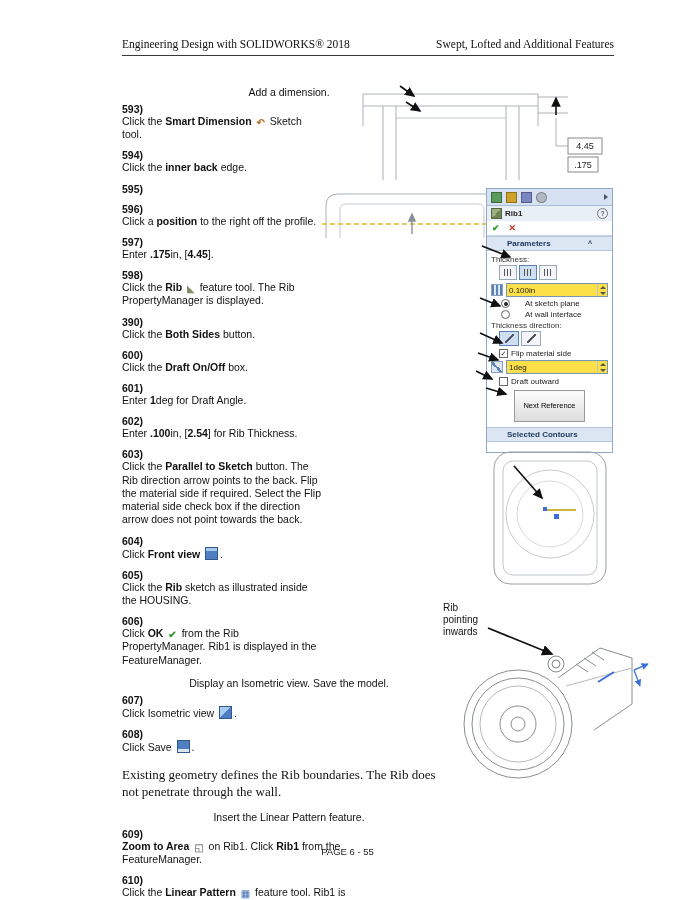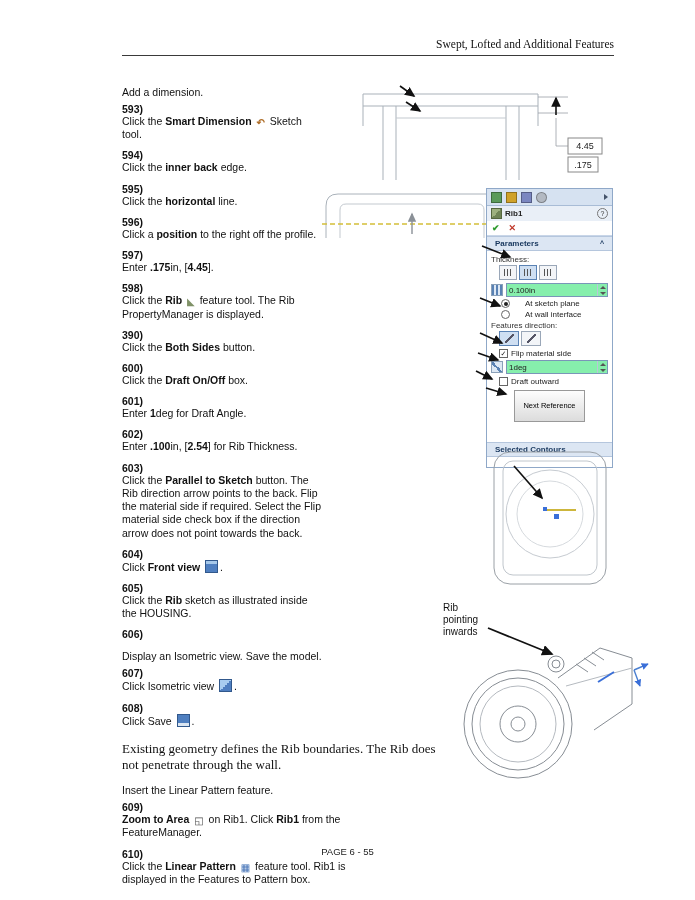--- a/index.html
+++ b/index.html
@@ -6,21 +6,21 @@
   .page{position:relative;width:695px;height:900px;margin:0 auto;background:#ffffff;
         font-family:"Liberation Sans",sans-serif;color:#111;overflow:hidden;}
 
   
   .hdr-left{position:absolute;left:122px;top:38px;font-family:"Liberation Serif",serif;font-size:11.5px;}
   .hdr-right{position:absolute;left:396px;top:38px;width:218px;text-align:right;font-family:"Liberation Serif",serif;font-size:11.5px;}
   .hdr-rule{position:absolute;left:122px;top:55px;width:492px;border-top:1px solid #3a3a3a;}
 
   
   .content{position:absolute;left:122px;top:86px;width:334px;}
-  .para{font-size:10.5px;margin:10px 0 5px;}
+  .para{font-size:10.5px;margin:10px 0 5px;text-align:center;}
   .para:first-child{margin-top:0;}
   .serif-para{font-family:"Liberation Serif",serif;font-size:13px;line-height:1.28;margin:13px 0 6px;width:330px;}
   .step{display:flex;margin:0 0 8px;flex-direction:column;}
   .step-num{flex:none;width:30px;font-size:10.5px;font-weight:bold;}
   .step-text{font-size:10.5px;line-height:1.26;width:202px;}
   .step.wide .step-text{width:256px;}
   .b{font-weight:bold;}
 
   
   .inline-icon{display:inline-block;vertical-align:-1px;margin:0 2px;font-size:10px;line-height:1;}
@@ -49,71 +49,71 @@
   .pm-tabs{height:16px;background:#d6e2f1;border-bottom:1px solid #a8bcd6;display:flex;align-items:center;gap:4px;padding:0 4px;}
   .pm-tab-icon{width:9px;height:9px;border:1px solid rgba(0,0,0,.3);}
   .tab1{background:#5a9a5a;} .tab2{background:#d0a22a;} .tab3{background:#7a86c0;} .tab4{background:#b3b9c2;border-radius:50%;}
   .pm-tab-arrow{margin-left:auto;width:0;height:0;border-top:3px solid transparent;border-bottom:3px solid transparent;border-left:4px solid #44536a;}
   .pm-title{height:15px;display:flex;align-items:center;gap:3px;padding:0 4px;background:#e9eff7;font-weight:bold;}
   .pm-rib-icon{width:9px;height:9px;background:linear-gradient(135deg,#9db07f 50%,#6f8456 50%);border:1px solid #55663f;}
   .pm-help{margin-left:auto;width:9px;height:9px;border:1px solid #777;border-radius:50%;font-size:7px;line-height:9px;text-align:center;color:#333;font-weight:normal;}
   .pm-okrow{height:14px;display:flex;align-items:center;gap:9px;padding:0 5px;border-bottom:1px solid #c9d6e8;}
   .pm-ok{color:#2e9b2e;font-weight:bold;font-size:9px;}
   .pm-cancel{color:#c0392b;font-weight:bold;font-size:9px;}
-  .pm-section{height:13px;background:#dce6f3;color:#17365d;font-weight:bold;display:flex;align-items:center;padding:0 8px;border-top:1px solid #b5c6dd;border-bottom:1px solid #b5c6dd;}
+  .pm-section{height:13px;background:#dce6f3;color:#17365d;font-weight:bold;display:flex;align-items:center;padding:0 20px;border-top:1px solid #b5c6dd;border-bottom:1px solid #b5c6dd;}
   .pm-chevron{margin-left:auto;font-size:7px;color:#17365d;}
-  .pm-body{padding:2px 4px 18px;}
+  .pm-body{padding:2px 4px 3px;}
   .pm-label{margin:2px 0 1px;color:#333;}
   .pm-btnrow{display:flex;gap:2px;margin:1px 0 3px 8px;}
   .pm-sbtn{width:16px;height:13px;border:1px solid #9aa7b8;background:#f3f5f8;display:flex;align-items:center;justify-content:center;}
   .pm-sbtn.pressed{background:#cfdff2;border-color:#5a82b4;}
   .pm-sbtn.thick::after{content:"";width:9px;height:7px;background:repeating-linear-gradient(90deg,#555 0 1px,transparent 1px 3px);}
   .pm-sbtn.dir{width:18px;}
   .pm-sbtn.dir::after{content:"";width:9px;height:9px;background:linear-gradient(135deg,transparent 42%,#556 42% 56%,transparent 56%);}
   .pm-spinrow{display:flex;align-items:center;gap:3px;margin:2px 0;}
   .pm-mini-icon{flex:none;width:10px;height:10px;border:1px solid #8aa0b8;background:#dde8f4;}
   .pm-mini-icon.t{background:repeating-linear-gradient(90deg,#5a82b4 0 2px,#dde8f4 2px 4px);}
   .pm-mini-icon.a{background:linear-gradient(45deg,transparent 40%,#5a82b4 40% 55%,transparent 55%),#dde8f4;}
-  .pm-field{flex:1;height:12px;border:1px solid #7a96b8;background:#86efac;display:flex;align-items:center;padding:0 0 0 2px;}
+  .pm-field{flex:1;height:12px;border:1px solid #7a96b8;background:#fde047;display:flex;align-items:center;padding:0 0 0 2px;}
   .pm-field .val{flex:1;}
   .spin{flex:none;width:9px;height:100%;border-left:1px solid #b9c6d8;display:flex;flex-direction:column;}
   .spin i{flex:1;position:relative;}
   .spin .up::after{content:"";position:absolute;left:1.5px;top:1.5px;border-left:3px solid transparent;border-right:3px solid transparent;border-bottom:3px solid #555;}
   .spin .dn::after{content:"";position:absolute;left:1.5px;top:1.5px;border-left:3px solid transparent;border-right:3px solid transparent;border-top:3px solid #555;}
   .pm-radio{display:flex;align-items:center;gap:15px;margin:1.5px 0 1.5px 10px;}
   .rb{flex:none;width:7px;height:7px;border:1px solid #666;border-radius:50%;position:relative;background:#fff;}
   .pm-radio.sel .rb::after{content:"";position:absolute;left:1.5px;top:1.5px;right:1.5px;bottom:1.5px;background:#222;border-radius:50%;}
   .pm-check{display:flex;align-items:center;gap:3px;margin:2.5px 0 2.5px 8px;}
   .cb{flex:none;width:7px;height:7px;border:1px solid #666;background:#fff;font-size:7px;line-height:7px;text-align:center;color:#222;}
   .pm-btn{display:block;margin:4px auto 2px;height:32px;font-size:7.5px;font-family:inherit;border:1px solid #999;background:linear-gradient(#fdfdfd,#dcdcdc);padding:0 8px;}
   .pm-tail{height:10px;background:#fff;}
 
   .arrow-overlay{position:absolute;pointer-events:none;}
 </style>
 </head>
 <body>
 
 <div class="page">
 
+  <div class="hdr-left">Engineering Design with SOLIDWORKS® 2018</div>
   <div class="hdr-right">Swept, Lofted and Additional Features</div>
   <div class="hdr-rule"></div>
 
   <div class="content">
       <div class="para">Add a dimension.</div>
       <div class="step">
         <span class="step-num">593)</span>
         <span class="step-text"><span>Click the </span><span class="b">Smart Dimension</span><span> </span><span class="inline-icon icon-smart-dimension">↶</span><span> Sketch tool.</span></span>
       </div>
       <div class="step">
         <span class="step-num">594)</span>
         <span class="step-text"><span>Click the </span><span class="b">inner back</span><span> edge.</span></span>
       </div>
       <div class="step">
         <span class="step-num">595)</span>
-        <span class="step-text"><span>Click the </span><span class="b">horizontal</span><span> line.</span></span>
       </div>
       <div class="step">
         <span class="step-num">596)</span>
         <span class="step-text"><span>Click a </span><span class="b">position</span><span> to the right off the profile.</span></span>
       </div>
       <div class="step">
         <span class="step-num">597)</span>
         <span class="step-text"><span>Enter </span><span class="b">.175</span><span>in, [</span><span class="b">4.45</span><span>].</span></span>
       </div>
       <div class="step">
@@ -143,20 +143,21 @@
       <div class="step">
         <span class="step-num">604)</span>
         <span class="step-text"><span>Click </span><span class="b">Front view</span><span> </span><span class="inline-icon icon-front-view"></span><span>.</span></span>
       </div>
       <div class="step">
         <span class="step-num">605)</span>
         <span class="step-text"><span>Click the </span><span class="b">Rib</span><span> sketch as illustrated inside the HOUSING.</span></span>
       </div>
       <div class="step">
         <span class="step-num">606)</span>
+        <span class="step-text"><span>Click </span><span class="b">OK</span><span> </span><span class="inline-icon icon-ok">✔</span><span> from the Rib PropertyManager. Rib1 is displayed in the FeatureManager.</span></span>
       </div>
       <div class="para">Display an Isometric view. Save the model.</div>
       <div class="step">
         <span class="step-num">607)</span>
         <span class="step-text"><span>Click Isometric view </span><span class="inline-icon icon-isometric-view"></span><span>.</span></span>
       </div>
       <div class="step">
         <span class="step-num">608)</span>
         <span class="step-text"><span>Click Save </span><span class="inline-icon icon-save"></span><span>.</span></span>
       </div>
@@ -262,21 +263,21 @@
         </span>
       </div>
       <div class="pm-radio sel">
         <span class="rb"></span>
         <span>At sketch plane</span>
       </div>
       <div class="pm-radio">
         <span class="rb"></span>
         <span>At wall interface</span>
       </div>
-      <div class="pm-label">Features direction:</div>
+      <div class="pm-label">Thickness direction:</div>
       <div class="pm-btnrow">
         <span class="pm-sbtn dir pressed"></span>
         <span class="pm-sbtn dir"></span>
       </div>
       <div class="pm-check">
         <span class="cb">✓</span>
         <span>Flip material side</span>
       </div>
       <div class="pm-spinrow">
         <span class="pm-mini-icon a"></span>

